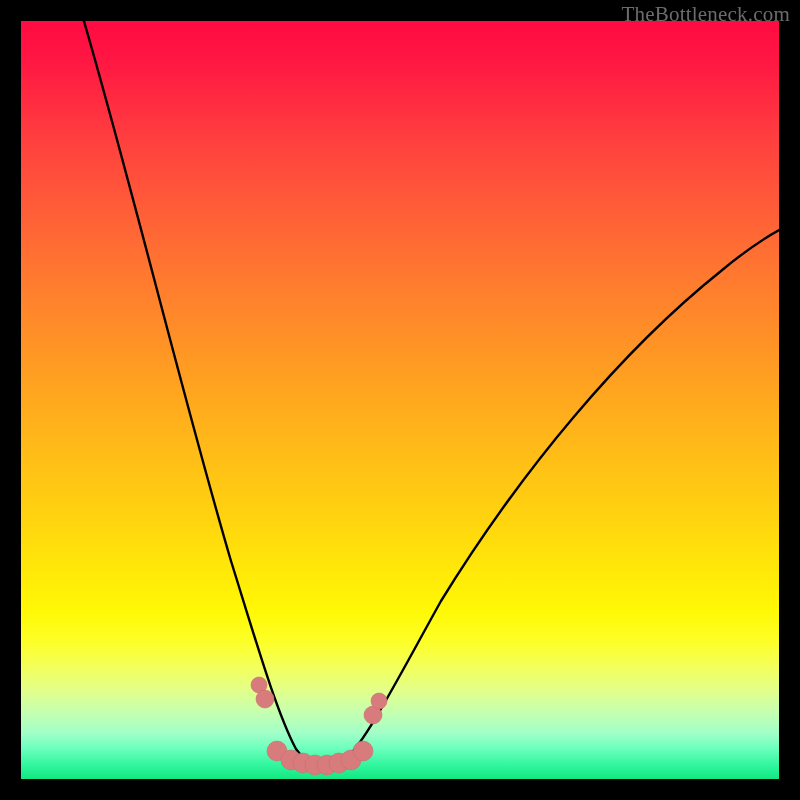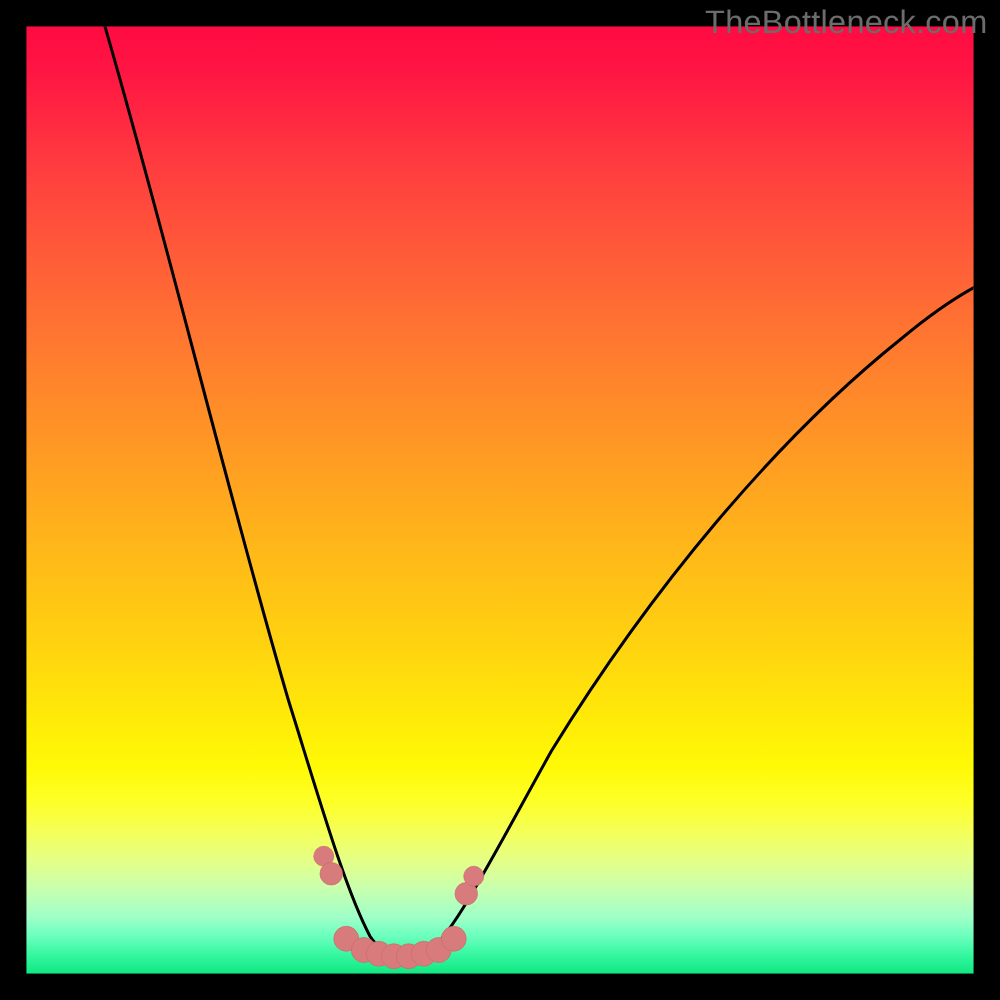--- a/index.html
+++ b/index.html
@@ -46,23 +46,24 @@
   }
   svg.curves {
     position: absolute;
     inset: 0;
   }
   .watermark {
     position: absolute;
     top: 2px;
     right: 10px;
     color: #6c6c6c;
-    font-size: 26px;
+    font-size: 21px;
     font-weight: 500;
     letter-spacing: 0.2px;
+    font-family: Liberation Serif, serif;
   }
 </style>
 </head>
 <body>
 
 <div class="frame">
   <div class="gradient"></div>
   <svg class="curves" viewBox="0 0 758 758" preserveAspectRatio="none">
 
     <path d="M 60 -10

